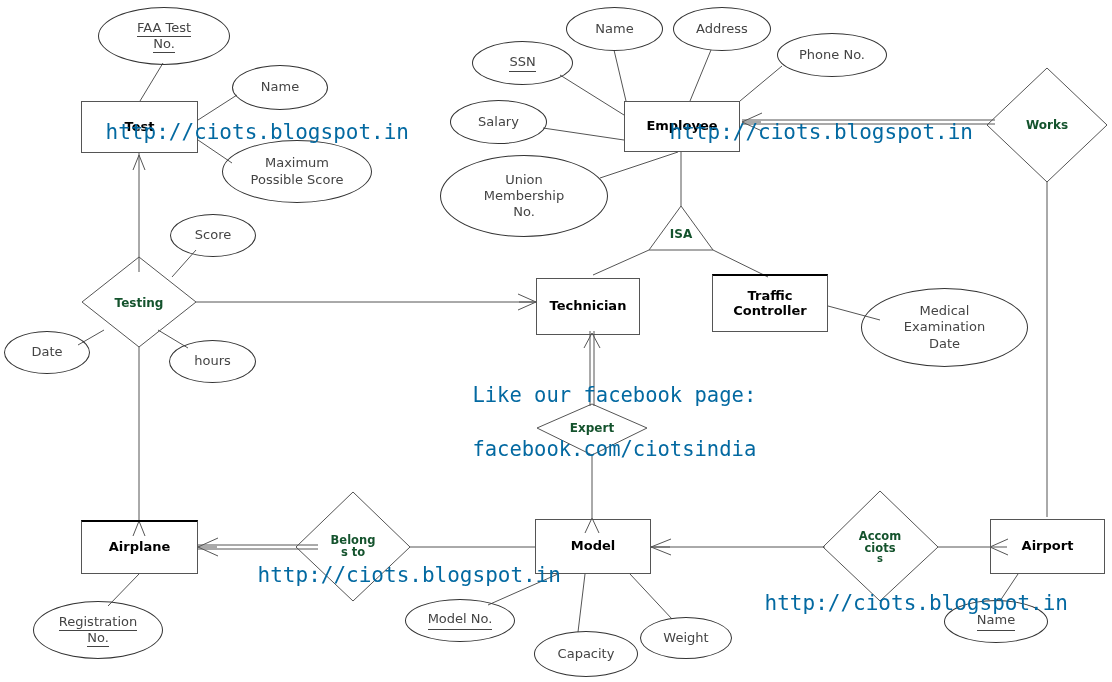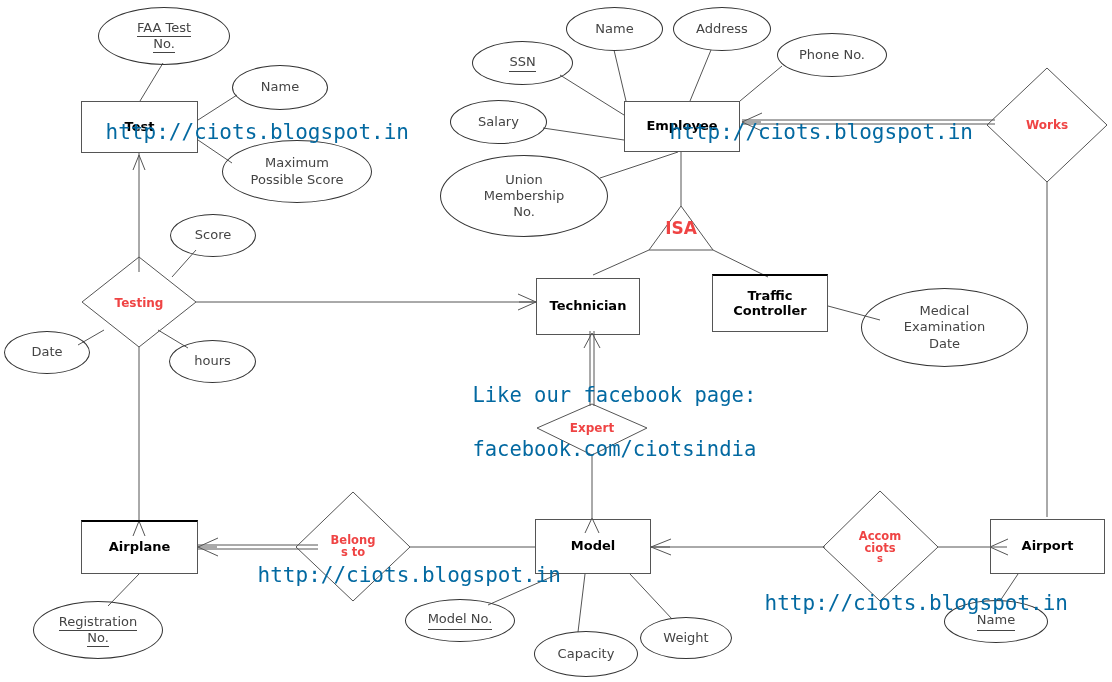--- a/index.html
+++ b/index.html
@@ -55,30 +55,31 @@
   }
   .attr .u {
     border-bottom: 1px solid #444444;
     padding-bottom: 1px;
   }
   
   .dlabel {
     position: absolute;
     font-weight: bold;
     font-size: 12px;
-    color: #ef4444;
+    color: #14532d;
     text-align: center;
     line-height: 1.05;
     z-index: 6;
     display: flex;
     align-items: center;
     justify-content: center;
   }
   .dlabel.isa {
-    font-size: 17px;
+    font-size: 12px;
+    align-items: flex-end;
   }
   
   .wm {
     position: absolute;
     color: #0369a1;
     font-family: "DejaVu Sans Mono", monospace;
     font-size: 21px;
     letter-spacing: 0px;
     white-space: pre;
     z-index: 20;

